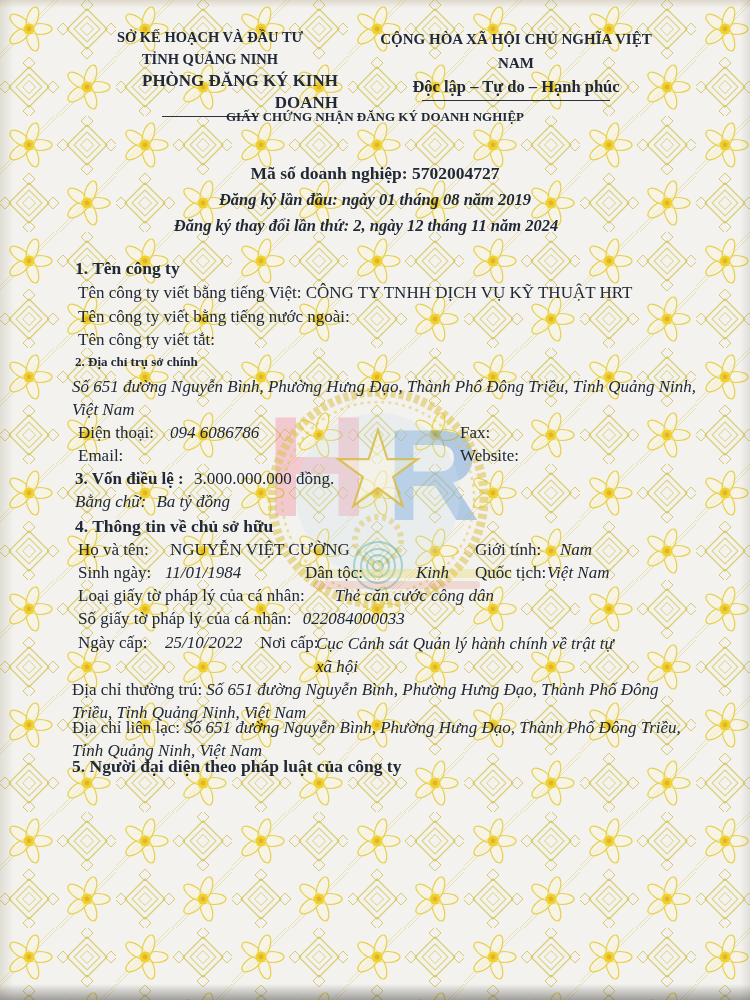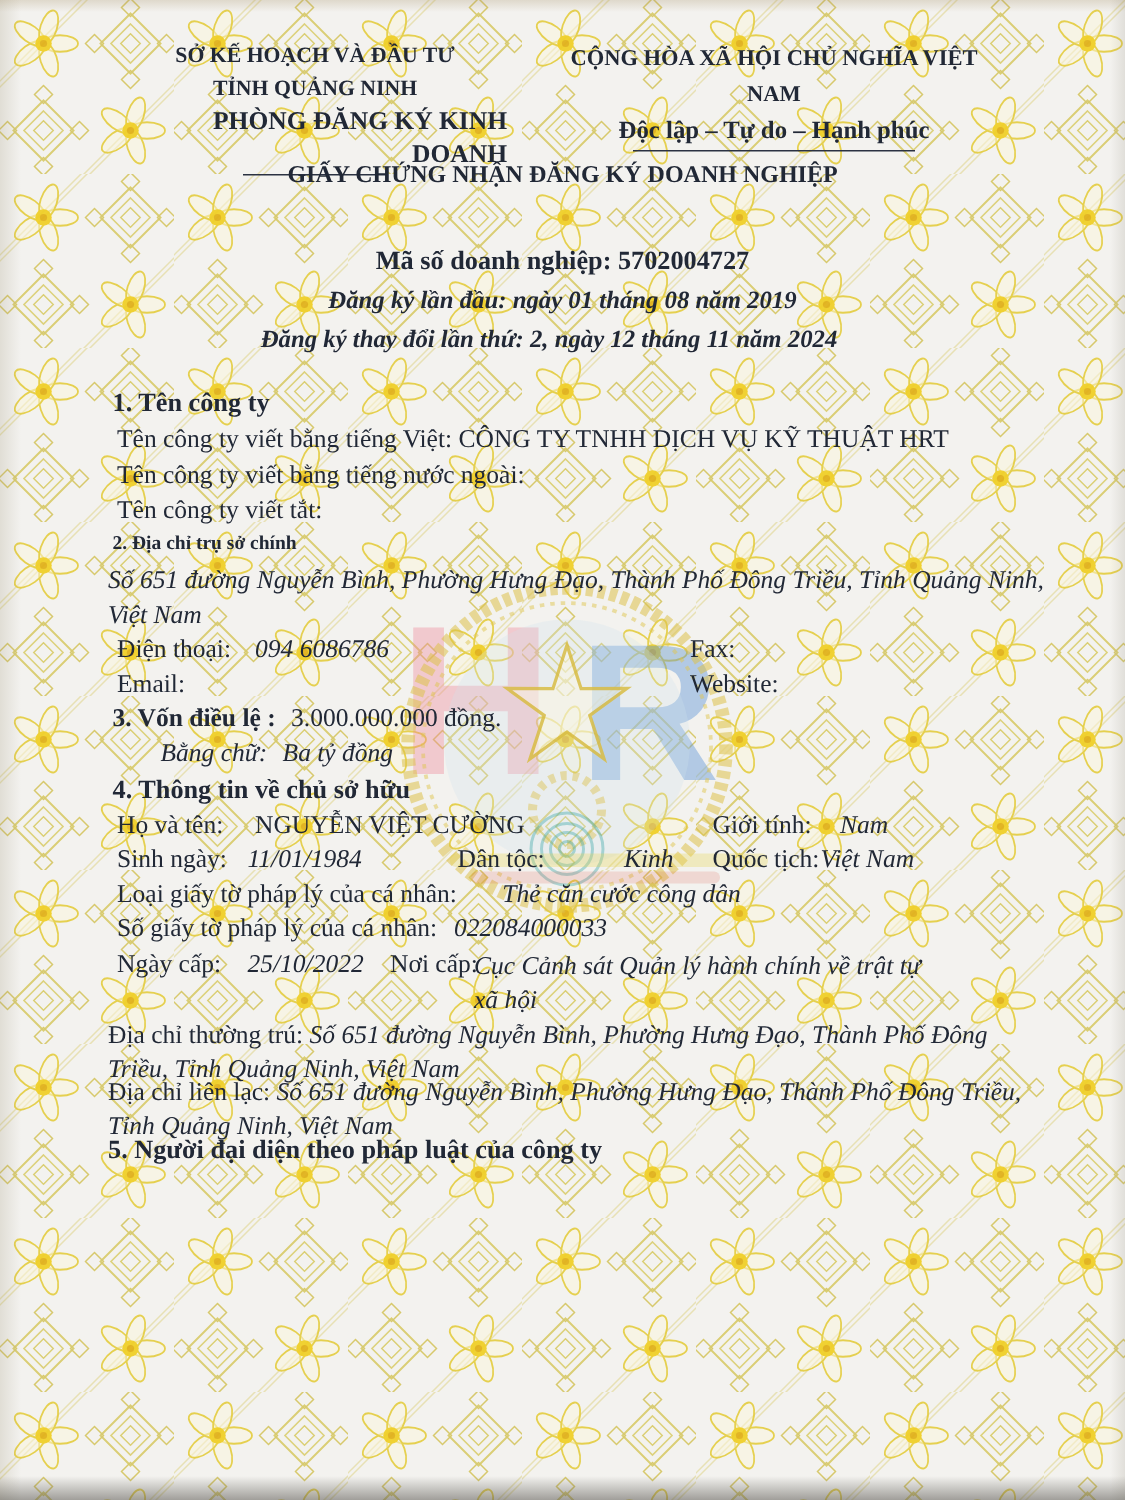--- a/index.html
+++ b/index.html
@@ -14,42 +14,42 @@
   .b{font-weight:bold}
   .page{font-size:17px;line-height:22px;}
 
   [data-name="issuer-block"]{top:26px;left:82px;width:256px;text-align:center;font-size:14.5px;font-weight:600;line-height:22px;}
   [data-name="issuer-line3"]{font-size:17px;text-align:right;}
   [data-name="issuer-underline"]{width:96px;height:0;border-top:1.7px solid #2b3242;margin:2px auto 0;}
   [data-name="national-block"]{top:27px;left:368px;width:296px;text-align:center;font-weight:700;font-size:15px;line-height:24px;}
   [data-name="national-line2"]{font-size:16.5px;}
   [data-name="national-underline"]{width:188px;height:0;border-top:1.7px solid #2b3242;margin:1px auto 0;}
 
-  [data-name="cert-title-1"]{top:106px;left:0;width:750px;text-align:center;font-size:16px;font-weight:700;}
+  [data-name="cert-title-1"]{top:106px;left:0;width:750px;text-align:center;font-size:13px;font-weight:700;}
   [data-name="cert-title-2"]{top:132px;left:0;width:750px;text-align:center;font-size:18.5px;font-weight:700;}
   [data-name="tax-code-line"]{top:162px;left:0;width:750px;text-align:center;font-size:17.5px;font-weight:700;}
   [data-name="first-registration"]{top:189px;left:0;width:750px;text-align:center;font-size:16.5px;font-weight:700;font-style:italic;}
   [data-name="amended-registration"]{top:215px;left:0;width:732px;text-align:center;font-size:16.5px;font-weight:700;font-style:italic;}
 
   [data-name="section1-title"]{top:257px;left:75px;font-weight:700;font-size:17.5px;text-align:right;}
   [data-name="company-name-vi-row"]{top:282px;left:78px;}
   [data-name="company-name-foreign-row"]{top:306px;left:78px;}
   [data-name="company-name-short-row"]{top:329px;left:78px;}
 
   [data-name="section2-title"]{top:351px;left:75px;font-weight:700;font-size:13px;}
   [data-name="hq-address"]{top:375px;left:72px;width:628px;font-style:italic;line-height:23px;}
   [data-name="phone-label"]{top:422px;left:78px;}
   [data-name="phone-value"]{top:422px;left:170px;font-style:italic;}
   [data-name="fax-label"]{top:422px;left:460px;font-family:Liberation Serif, serif;}
   [data-name="email-label"]{top:445px;left:78px;}
   [data-name="website-label"]{top:445px;left:460px;}
 
   [data-name="capital-row"]{top:468px;left:75px;}
   [data-name="capital-amount"]{margin-left:6px;font-weight:400;}
-  [data-name="capital-words-row"]{top:491px;left:75px;font-style:italic;margin-left:32px;}
+  [data-name="capital-words-row"]{top:491px;left:75px;font-style:italic;}
   [data-name="capital-words-value"]{margin-left:6px;}
 
   [data-name="section4-title"]{top:515px;left:75px;font-weight:700;font-size:17.5px;}
   [data-name="owner-name-label"]{top:539px;left:78px;}
   [data-name="owner-name-value"]{top:539px;left:170px;}
   [data-name="gender-label"]{top:539px;left:475px;}
   [data-name="gender-value"]{top:539px;left:560px;font-style:italic;}
   [data-name="dob-label"]{top:562px;left:78px;}
   [data-name="dob-value"]{top:562px;left:165px;font-style:italic;}
   [data-name="ethnicity-label"]{top:562px;left:305px;}

